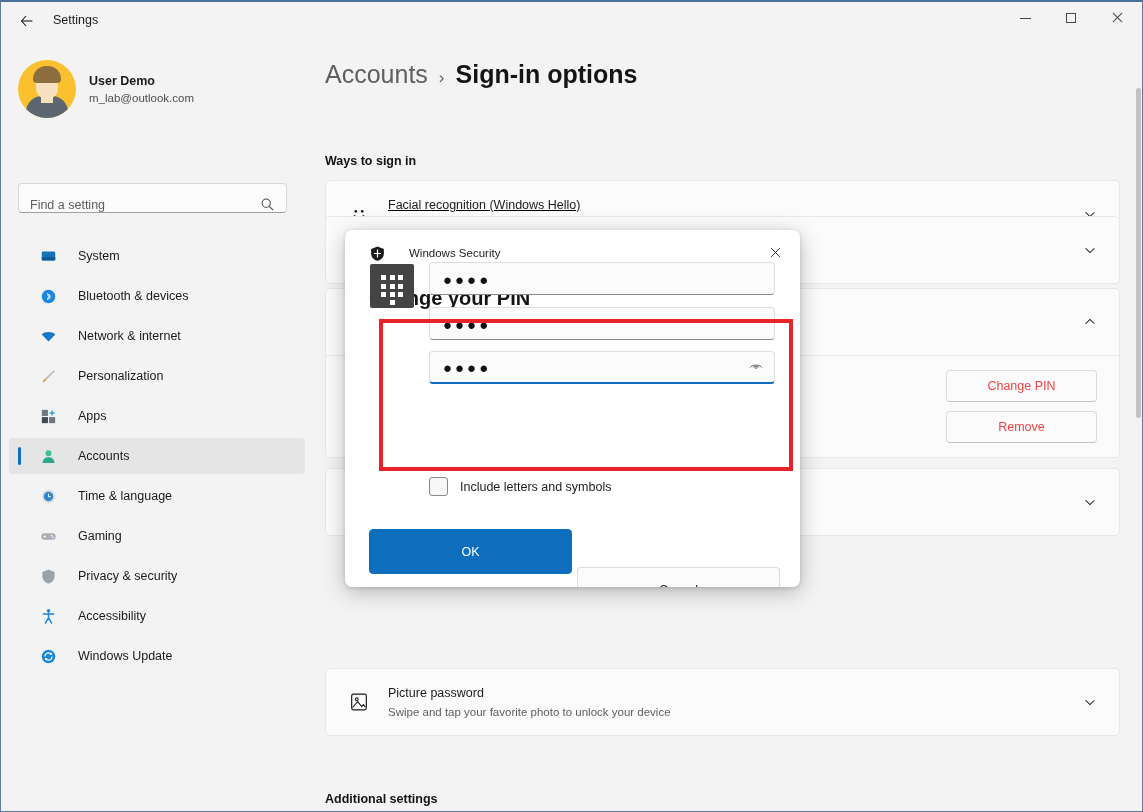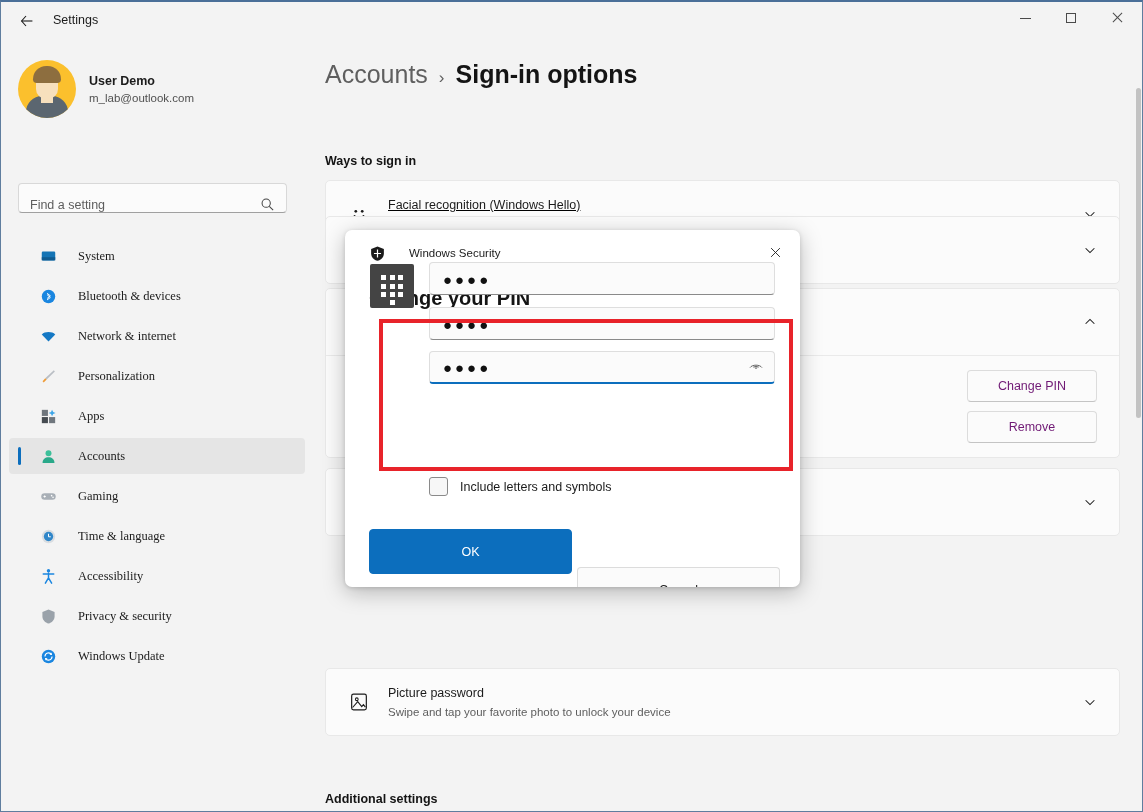--- a/index.html
+++ b/index.html
@@ -97,21 +97,21 @@
     display: flex; align-items: flex-end;
   }
   #search-input {
     flex: 1; border: none; outline: none; background: transparent;
     font-family: "Liberation Sans", sans-serif; font-size: 12.5px;
     color: #1b1b1b; padding-left: 11px;
   }
   #search-input::placeholder { color: #5d5d5d; }
   #search-icon { padding-right: 11px; color: #444; display: flex; }
 
-  #navlist { position: absolute; left: 7px; top: 198px; width: 296px; font-family: Liberation Serif, serif; }
+  #navlist { position: absolute; left: 7px; top: 198px; width: 296px; }
   .nav-item {
     position: relative;
     height: 36px; margin-bottom: 4px;
     display: flex; align-items: center;
     border-radius: 4px; cursor: pointer;
     padding-left: 32px;
   }
   .nav-item.selected { background: #e5e5e5; }
   .nav-item.selected:before {
     content: ""; position: absolute; left: 9px; top: 9px;
@@ -166,24 +166,24 @@
     position: absolute; right: 22px; top: 50%; transform: translateY(-50%);
     color: #1b1b1b; display: flex;
   }
 
   #card-pin-body {
     border-top: 1px solid #eaeaea;
     padding: 14px 22px 18px 18px;
     display: flex; flex-direction: column; align-items: flex-end; gap: 9px;
   }
   .pin-btn {
-    width: 130px; height: 32px;
+    width: 151px; height: 32px;
     background: #fbfbfb; border: 1px solid #dcdcdc; border-bottom-color: #c4c4c4;
     border-radius: 4px;
-    font-family: "Liberation Sans", sans-serif; font-size: 12.5px; color: #701a75;
+    font-family: "Liberation Sans", sans-serif; font-size: 12.5px; color: #ef4444;
     cursor: pointer;
   }
 
   #section-label-2 {
     position: absolute; left: 13px; top: 752px;
     font-size: 12.5px; font-weight: bold; color: #141414;
   }
 
   
   #scrollbar {
@@ -389,54 +389,54 @@
             <svg width="17" height="17" viewBox="0 0 24 24">
               <circle cx="12" cy="7.4" r="4.2" fill="#3cc09a"></circle>
               <path d="M3.6 21 C3.6 15.8 7.4 13 12 13 C16.6 13 20.4 15.8 20.4 21 Z" fill="#2aa98a"></path>
             </svg>
           </span>
           <span class="nav-label">Accounts</span>
         </div>
         <div class="nav-item">
           <span class="nav-icon">
             <svg width="17" height="17" viewBox="0 0 24 24">
+              <circle cx="12" cy="12" r="9.4" fill="#d9dde1"></circle>
+              <circle cx="12" cy="12" r="6.6" fill="#2f86c9"></circle>
+              <path d="M12 8.2 V12.4 H15.2" stroke="#fff" stroke-width="1.4" fill="none"></path>
+            </svg>
+          </span>
+          <span class="nav-label">Time &amp; language</span>
+        </div>
+        <div class="nav-item">
+          <span class="nav-icon">
+            <svg width="17" height="17" viewBox="0 0 24 24">
               <rect x="1.8" y="7.4" width="20.4" height="9.2" rx="4.6" fill="#a8afb6"></rect>
               <path d="M6.6 10.4 V13.6 M5 12 H8.2" stroke="#fff" stroke-width="1.3"></path>
               <circle cx="16.4" cy="10.8" r="1.1" fill="#fff"></circle>
               <circle cx="18.4" cy="13.2" r="1.1" fill="#fff"></circle>
             </svg>
           </span>
           <span class="nav-label">Gaming</span>
         </div>
         <div class="nav-item">
           <span class="nav-icon">
             <svg width="17" height="17" viewBox="0 0 24 24">
-              <circle cx="12" cy="12" r="9.4" fill="#d9dde1"></circle>
-              <circle cx="12" cy="12" r="6.6" fill="#2f86c9"></circle>
-              <path d="M12 8.2 V12.4 H15.2" stroke="#fff" stroke-width="1.4" fill="none"></path>
-            </svg>
-          </span>
-          <span class="nav-label">Time &amp; language</span>
+              <path d="M12 2.2 L20.6 5.6 V12 C20.6 17 16.6 20.8 12 22 C7.4 20.8 3.4 17 3.4 12 V5.6 Z" fill="#9aa2aa"></path>
+            </svg>
+          </span>
+          <span class="nav-label">Privacy &amp; security</span>
         </div>
         <div class="nav-item">
           <span class="nav-icon">
             <svg width="17" height="17" viewBox="0 0 24 24">
               <circle cx="12" cy="3.9" r="2.4" fill="#1a86e0"></circle>
               <path d="M12 7 L12 14 M4.6 8.6 L19.4 8.6 M12 14 L7.6 21.4 M12 14 L16.4 21.4" stroke="#1a86e0" stroke-width="2.1" fill="none" stroke-linecap="round"></path>
             </svg>
           </span>
           <span class="nav-label">Accessibility</span>
-        </div>
-        <div class="nav-item">
-          <span class="nav-icon">
-            <svg width="17" height="17" viewBox="0 0 24 24">
-              <path d="M12 2.2 L20.6 5.6 V12 C20.6 17 16.6 20.8 12 22 C7.4 20.8 3.4 17 3.4 12 V5.6 Z" fill="#9aa2aa"></path>
-            </svg>
-          </span>
-          <span class="nav-label">Privacy &amp; security</span>
         </div>
         <div class="nav-item">
           <span class="nav-icon">
             <svg width="17" height="17" viewBox="0 0 24 24">
               <circle cx="12" cy="12" r="9.5" fill="#1a86e0"></circle>
               <path d="M7 12 A5 5 0 0 1 16.4 9.6 M17 12 A5 5 0 0 1 7.6 14.4" stroke="#fff" stroke-width="1.6" fill="none"></path>
               <path d="M16.2 6.4 L17 10 L13.4 9.6 Z" fill="#fff"></path>
               <path d="M7.8 17.6 L7 14 L10.6 14.4 Z" fill="#fff"></path>
             </svg>
           </span>

